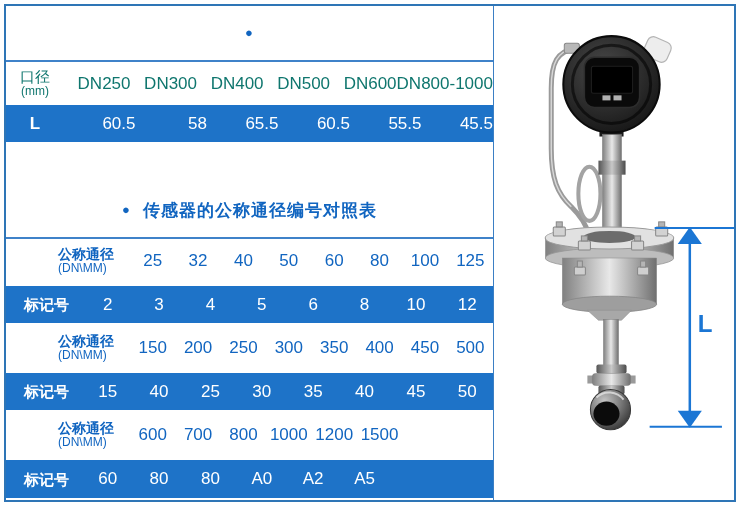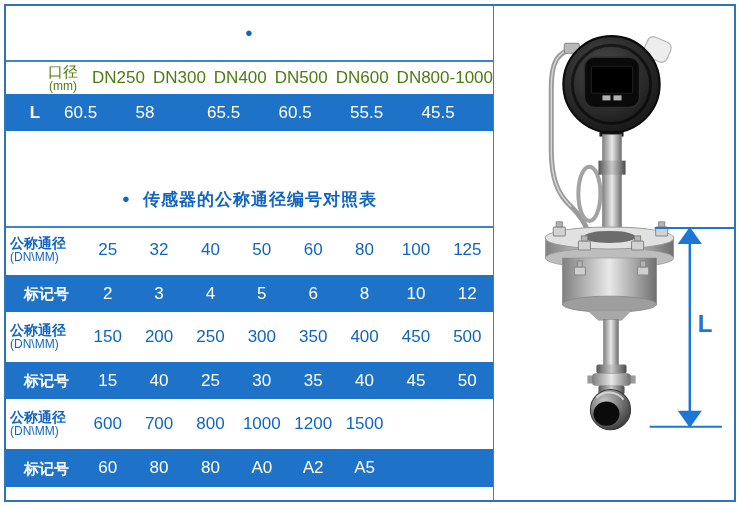--- a/index.html
+++ b/index.html
@@ -14,37 +14,37 @@
   }
   
   .left{flex:0 0 488px;width:488px;border-right:1px solid #3b7fc4;display:flex;flex-direction:column;box-sizing:border-box;overflow:hidden;}
   .title-block{display:flex;align-items:center;justify-content:center;gap:12px;color:#1165c0;font-weight:bold;font-size:17px;letter-spacing:1px;}
   .title-1{height:54px;}
   .title-2{height:53px;}
   .bullet{font-size:13px;line-height:1;transform:translateY(-1px);}
   .rule{height:2px;background:#3f82c9;}
   .row{display:flex;align-items:center;}
   
-  .t1-header{height:32px;color:#4d7c0f;padding-left:28px;}
+  .t1-header{height:43px;color:#0f766e;}
   .t1-label{flex:0 0 58px;text-align:center;display:flex;flex-direction:column;justify-content:center;line-height:1.05;}
   .t1-label .l1{font-size:15px;}
   .t1-label .l2{font-size:12px;}
-  .t1-cell{flex:1;text-align:left;font-size:17px;}
+  .t1-cell{flex:1;text-align:right;font-size:17px;}
   .t1-cell.two{display:flex;line-height:1.05;align-items:center;}
   .t1-data{height:37px;background:#1e73c8;color:#ffffff;}
   .t1-data .t1-label{font-size:17px;font-weight:bold;line-height:1;display:block;}
   .gap{height:42px;}
   
   .r{display:flex;align-items:center;}
   .r-label{flex:0 0 76px;padding-left:4px;box-sizing:border-box;display:flex;flex-direction:column;justify-content:center;line-height:1.1;}
   .r-label .l1{font-size:14px;font-weight:600;}
   .r-label .l2{font-size:12px;}
   .r-label.single{font-size:15px;font-weight:600;display:block;line-height:1;padding-left:18px;}
   .r-cell{flex:1;text-align:center;font-size:17px;}
-  .r.white{height:44px;color:#1165c0;}
+  .r.white{height:44px;color:#1165c0;margin-left:48px;}
   .r.blue{height:37px;margin:3px 0;background:#1e73c8;color:#ffffff;}
   .r.blue.last{height:38px;margin-bottom:0;}
   
   .right{flex:1;position:relative;}
   .right svg{position:absolute;inset:0;width:100%;height:100%;}
 </style>
 </head>
 <body>
 
 <div class="panel">

